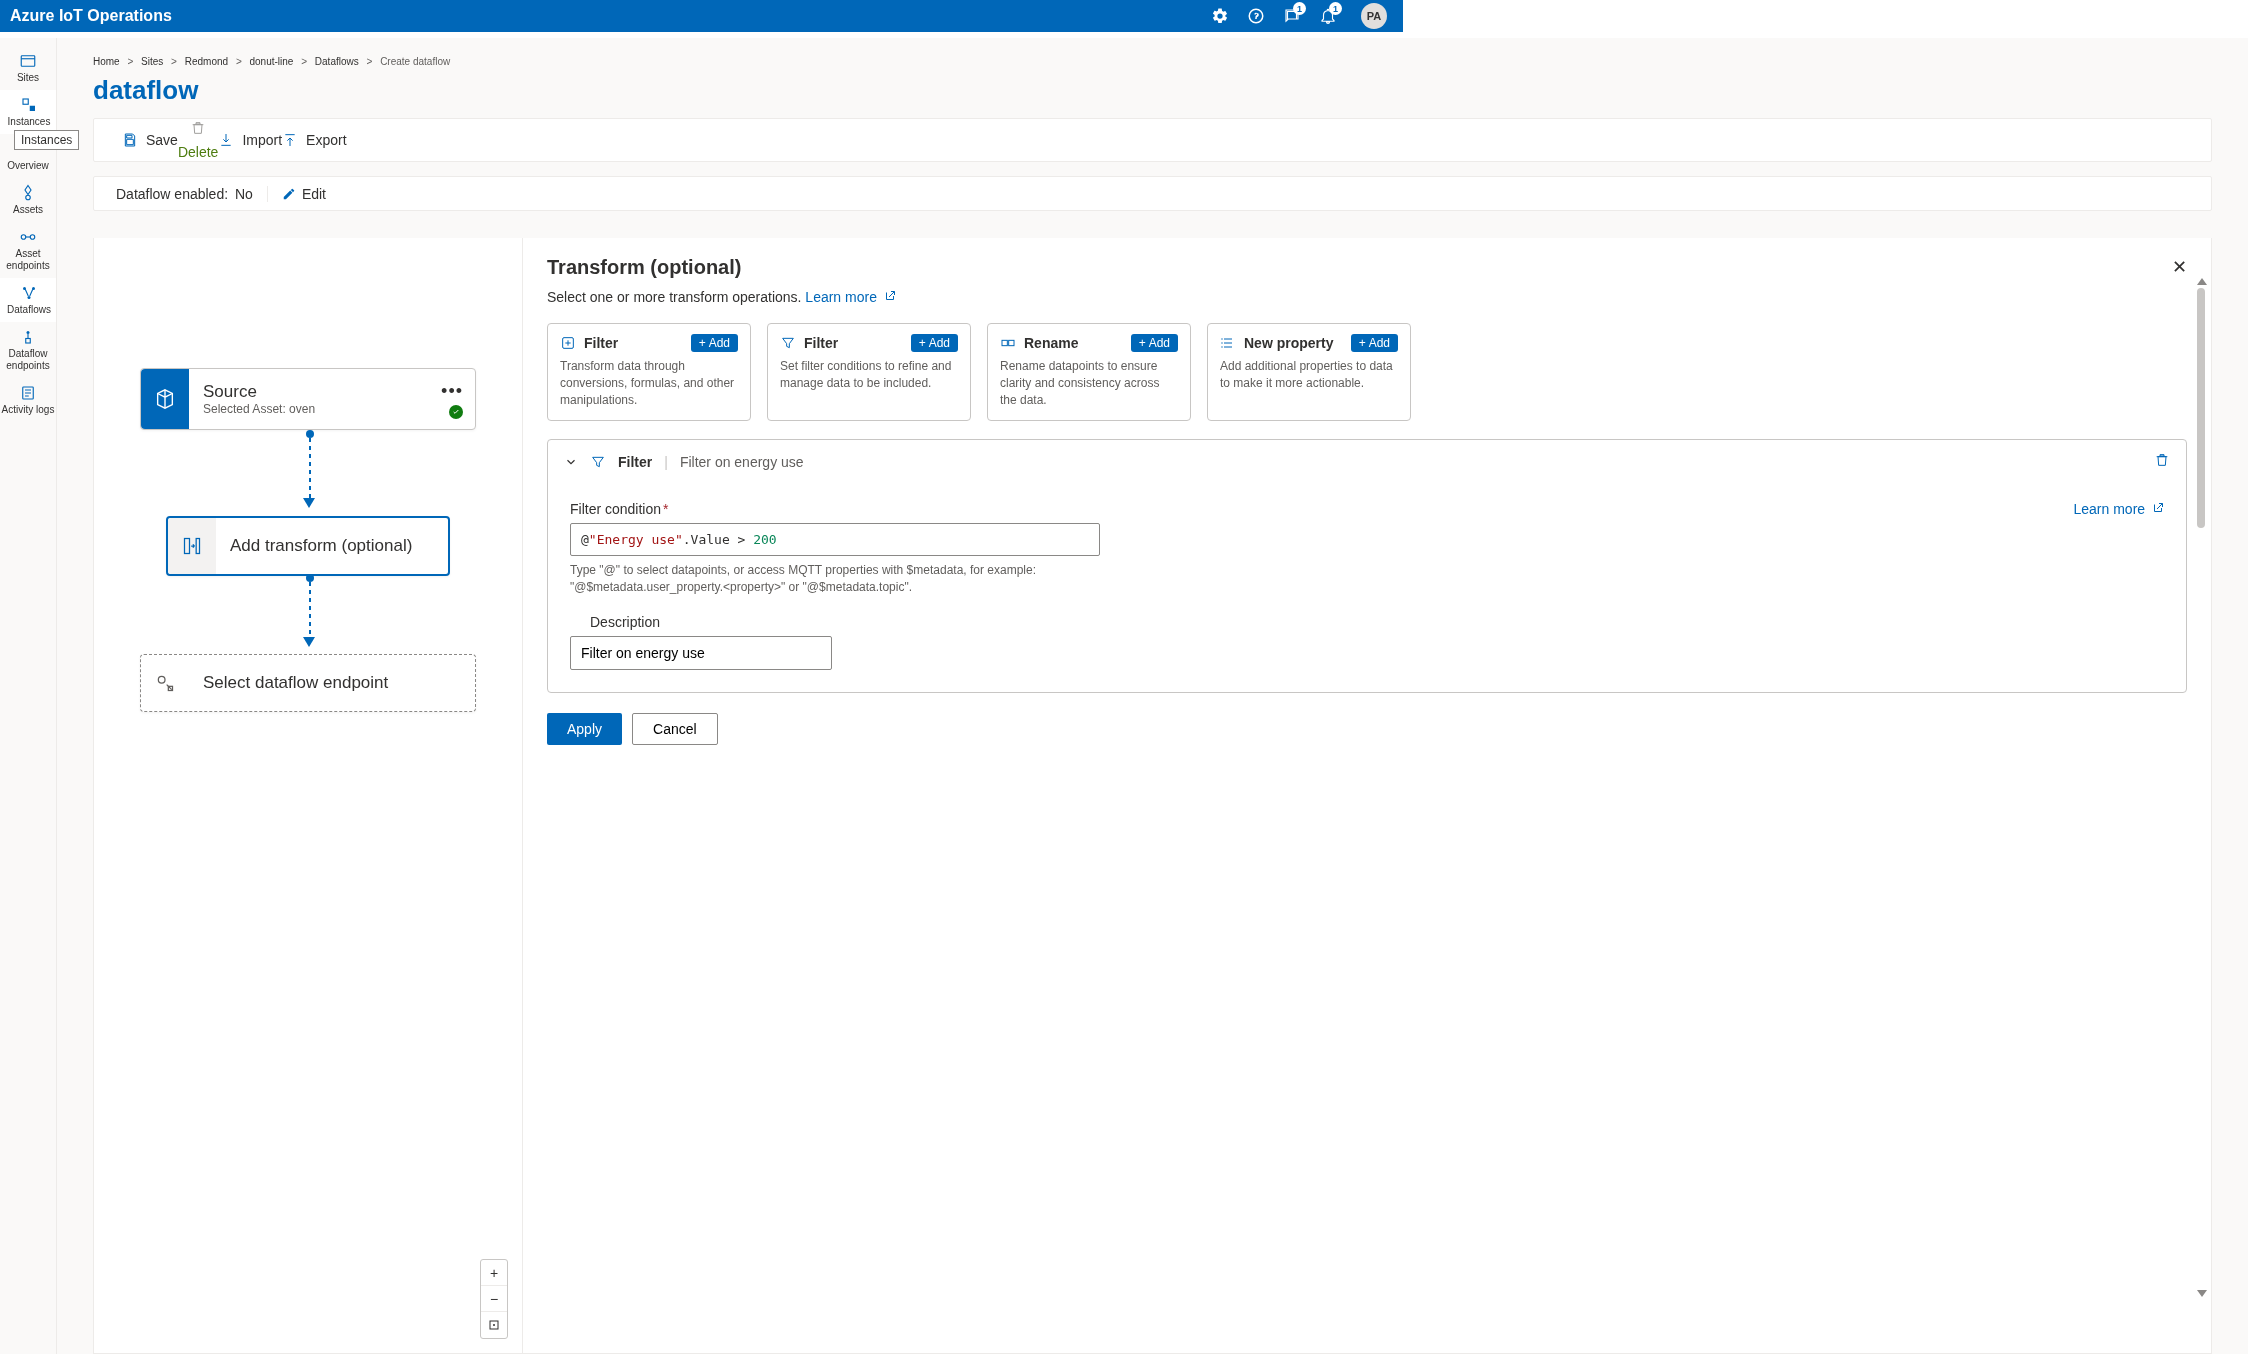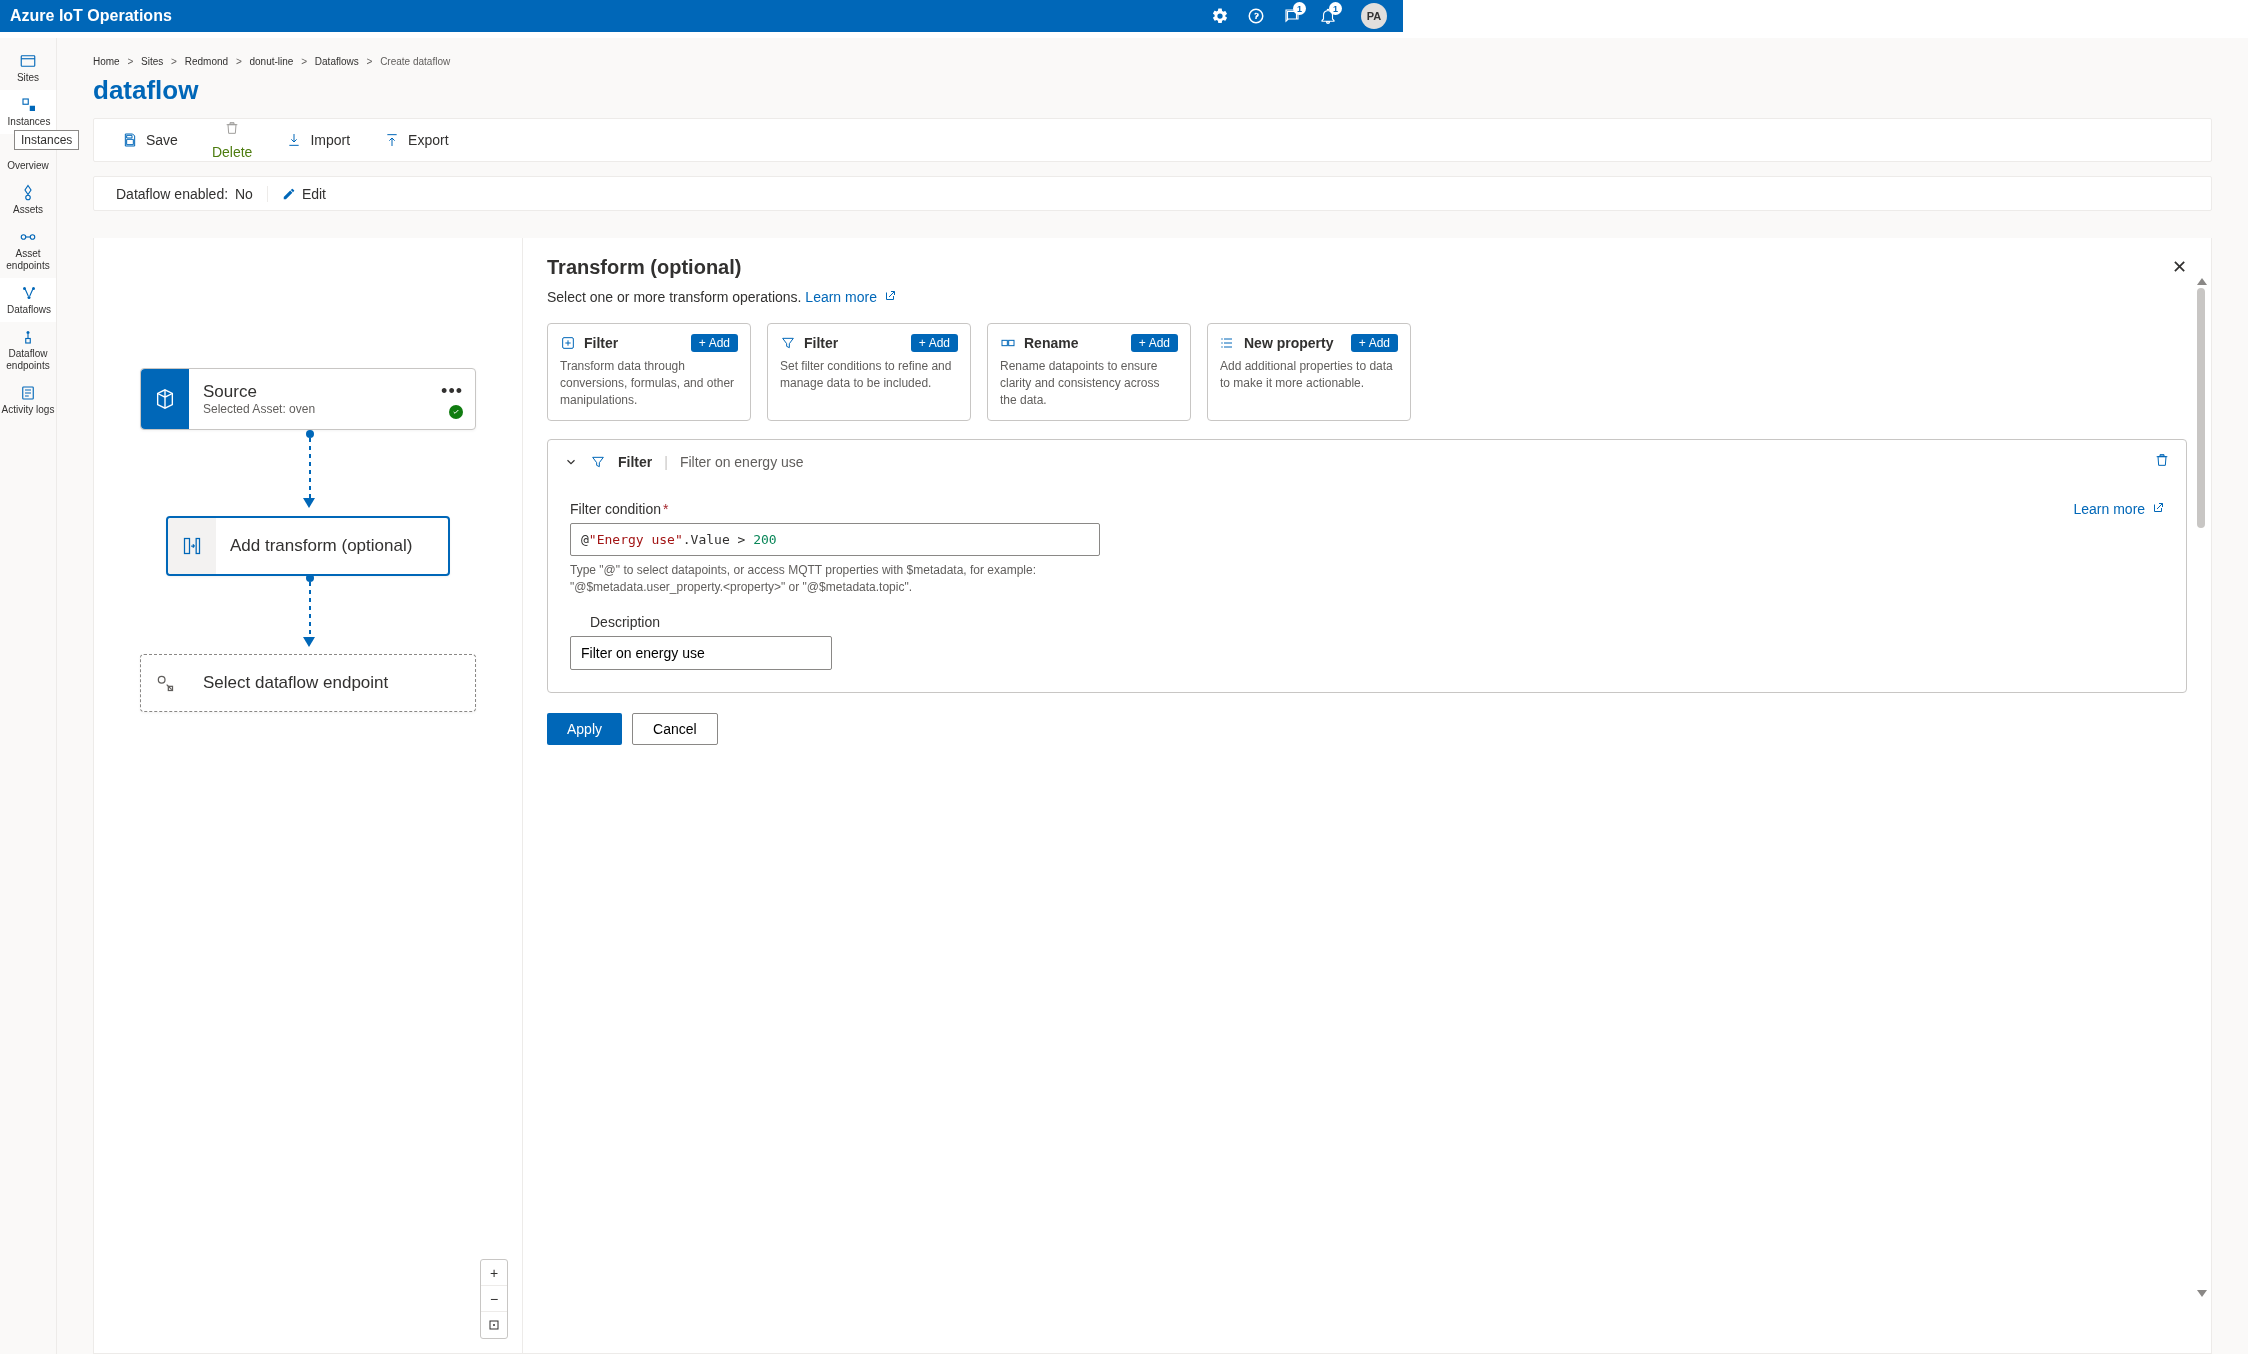--- a/index.html
+++ b/index.html
@@ -98,21 +98,20 @@
     }
 
     .toolbar {
       margin: 0 36px;
       background: #fff;
       border: 1px solid #edebe9;
       border-radius: 2px;
       height: 44px;
       display: flex;
       align-items: center;
-      gap: 34px;
       padding: 0 28px;
     }
     .toolbar-btn { display:flex; align-items:center; gap:8px; cursor:pointer; color:#323130; font-size:14px; }
     .toolbar-btn.disabled { color:#4d7c0f; cursor:default;flex-direction:column; }
     .toolbar-btn svg { width:16px; height:16px; fill:#0067b8; }
     .toolbar-btn.disabled svg { fill:#a19f9d; }
 
     .status-row {
       margin: 14px 36px 0 36px;
       background: #fff;

